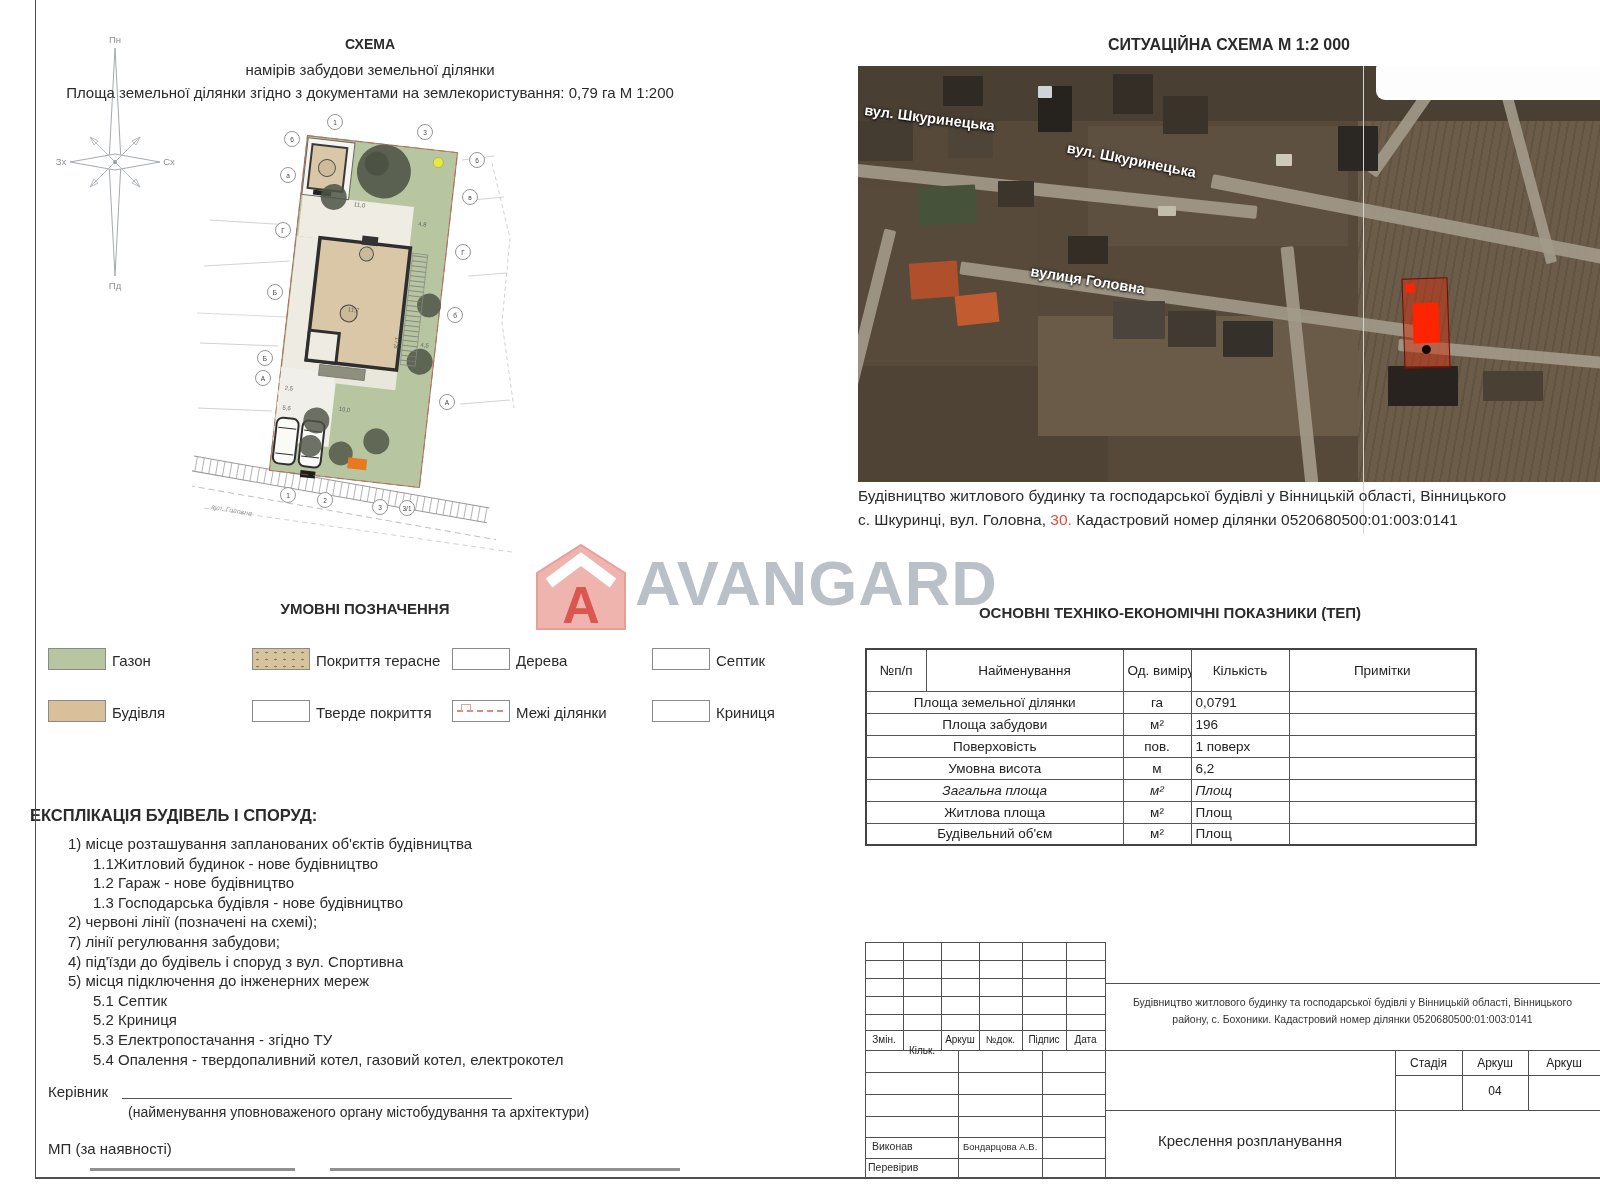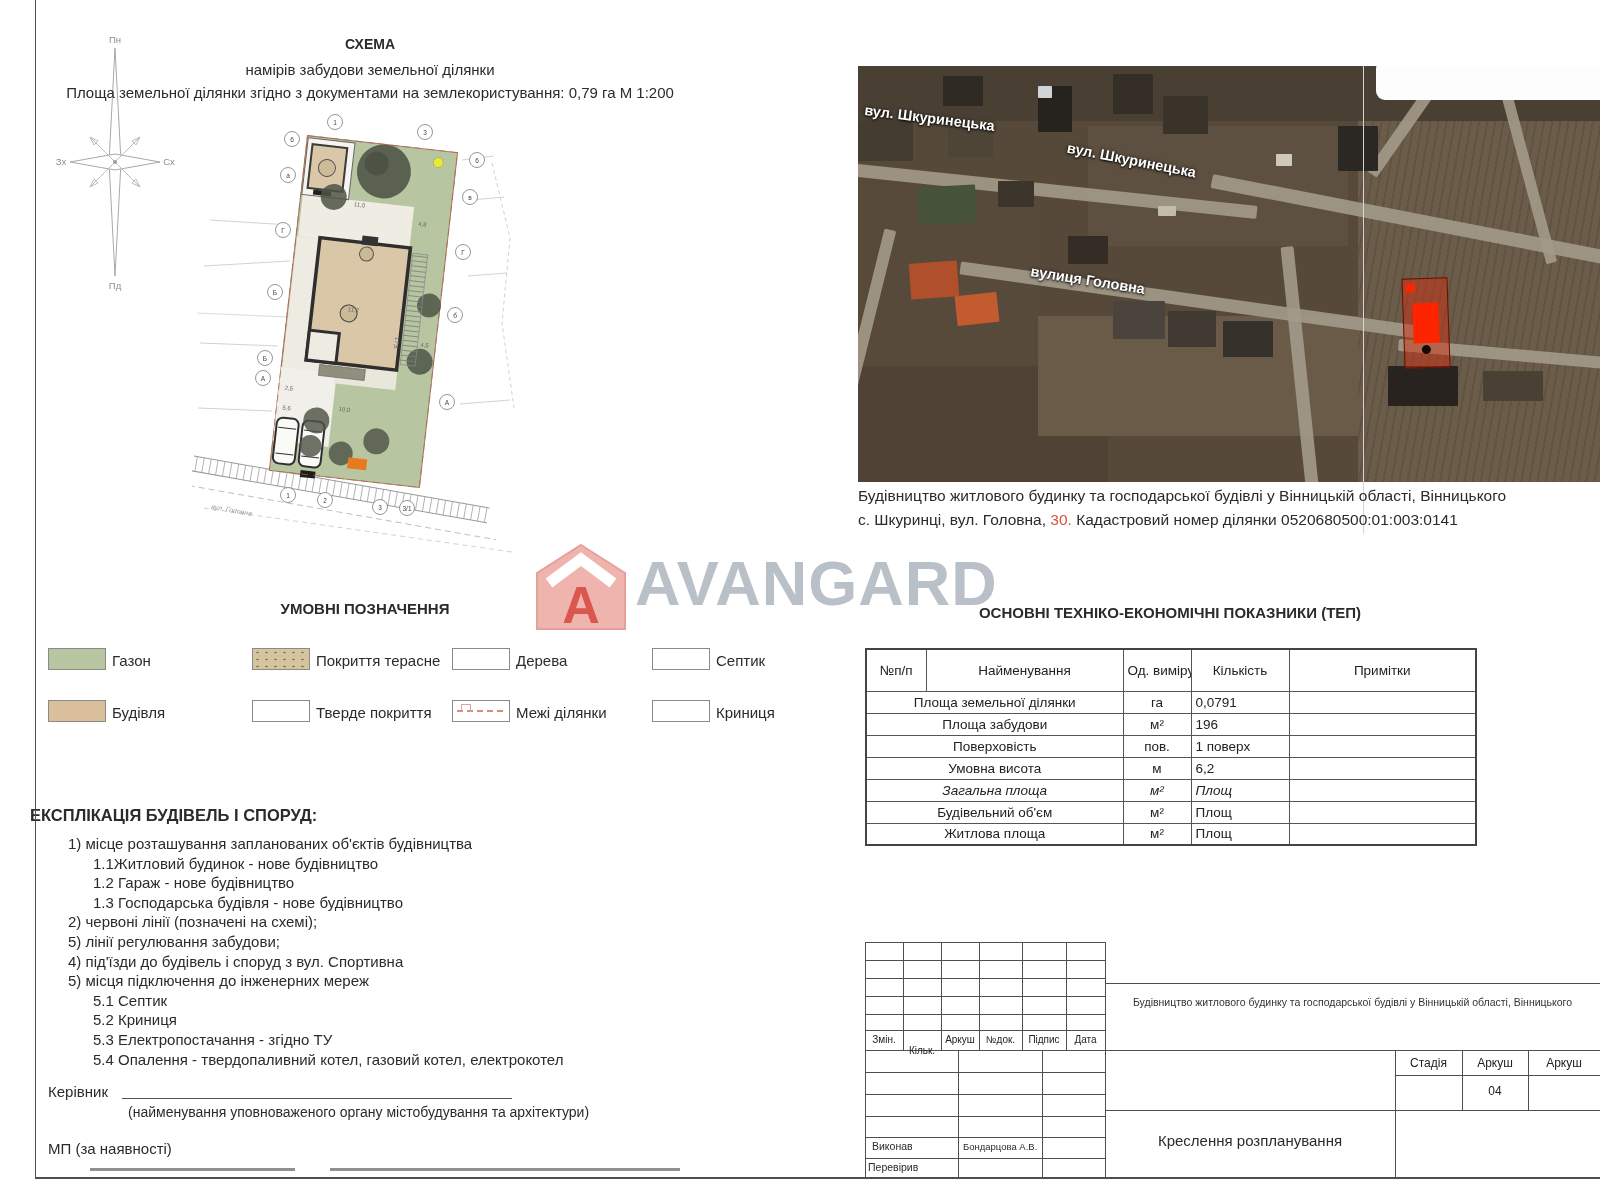--- a/index.html
+++ b/index.html
@@ -213,20 +213,21 @@
           <circle cx="188" cy="399" r="7.5"></circle>
           <text x="188" y="401.5" text-anchor="middle" stroke="none" fill="#444">3</text>
         </g>
       <g>
           <circle cx="215" cy="400" r="7.5"></circle>
           <text x="215" y="402.5" text-anchor="middle" stroke="none" fill="#444">3/1</text>
         </g>
     </g>
   </svg>
 
+  <div class="abs ctr sb" style="left:858px;top:36px;width:742px;font-size:16px;">СИТУАЦІЙНА СХЕМА М 1:2 000</div>
 
   <div class="map">
 
     <div style="left:500px;top:0;width:242px;height:416px;background:#6b5c49;background-image:repeating-linear-gradient(100deg,rgba(0,0,0,.10) 0 2px,transparent 2px 8px);"></div>
     <div style="left:0;top:0;width:742px;height:55px;background:#4a3f33;"></div>
     <div style="left:0;top:300px;width:250px;height:116px;background:#4f4336;"></div>
     <div style="left:0;top:120px;width:180px;height:180px;background:#574a3b;"></div>
     <div style="left:230px;top:60px;width:260px;height:120px;background:#5e5041;"></div>
     <div style="left:180px;top:250px;width:320px;height:120px;background:#6a5b49;"></div>
 
@@ -351,42 +352,42 @@
       <td>6,2</td>
       <td></td>
     </tr>
     <tr style="height:22px;font-style:italic;">
       <td colspan="2" class="ctr">Загальна площа</td>
       <td class="ctr">м²</td>
       <td>Площ</td>
       <td></td>
     </tr>
     <tr style="height:22px;">
-      <td colspan="2" class="ctr">Будівельний об'єм</td>
+      <td colspan="2" class="ctr">Житлова площа</td>
       <td class="ctr">м²</td>
       <td>Площ</td>
       <td></td>
     </tr>
     <tr style="height:22px;">
-      <td colspan="2" class="ctr">Житлова площа</td>
+      <td colspan="2" class="ctr">Будівельний об'єм</td>
       <td class="ctr">м²</td>
       <td>Площ</td>
       <td></td>
     </tr>
   </tbody>
     </table>
 
   <div class="abs b" style="left:30px;top:806px;font-size:16.5px;">ЕКСПЛІКАЦІЯ БУДІВЕЛЬ І СПОРУД:</div>
   <div class="abs" style="left:68px;top:834px;font-size:15px;line-height:19.6px;">
     <div class="expl-item">1) місце розташування запланованих об'єктів будівництва</div>
     <div class="expl-item lvl2">1.1Житловий будинок - нове будівництво</div>
     <div class="expl-item lvl2">1.2 Гараж - нове будівництво</div>
     <div class="expl-item lvl2">1.3 Господарська будівля - нове будівництво</div>
     <div class="expl-item">2) червоні лінії (позначені на схемі);</div>
-    <div class="expl-item">5) лінії регулювання забудови;</div>
+    <div class="expl-item">7) лінії регулювання забудови;</div>
     <div class="expl-item">4) під'їзди до будівель і споруд з вул. Спортивна</div>
     <div class="expl-item">5) місця підключення до інженерних мереж</div>
     <div class="expl-item lvl2">5.1 Септик</div>
     <div class="expl-item lvl2">5.2 Криниця</div>
     <div class="expl-item lvl2">5.3 Електропостачання - згідно ТУ</div>
     <div class="expl-item lvl2">5.4 Опалення - твердопаливний котел, газовий котел, електрокотел</div>
   </div>
 
   <div class="abs" style="left:48px;top:1083px;font-size:15px;">Керівник</div>
   <div class="ln" style="left:122px;top:1098px;width:390px;height:1px;background:#555;"></div>
@@ -429,20 +430,21 @@
 
   <div class="tb-lab" style="left:865px;top:1034px;width:38px;">Змін.</div>
   <div class="tb-lab" style="left:903px;top:1034px;width:38px;margin-top:11px;">Кільк.</div>
   <div class="tb-lab" style="left:941px;top:1034px;width:38px;">Аркуш</div>
   <div class="tb-lab" style="left:979px;top:1034px;width:43px;">№док.</div>
   <div class="tb-lab" style="left:1022px;top:1034px;width:44px;">Підпис</div>
   <div class="tb-lab" style="left:1066px;top:1034px;width:39px;">Дата</div>
 
   <div class="abs ctr" style="left:1110px;top:994px;width:485px;font-size:10.5px;line-height:17px;color:#333;">
     <div>Будівництво житлового будинку та господарської будівлі у Вінницькій області, Вінницького</div>
+    <div>району, с. Бохоники. Кадастровий номер ділянки 0520680500:01:003:0141</div>
   </div>
 
   <div class="tb-lab" style="left:1395px;top:1056px;width:67px;font-size:12px;">Стадія</div>
   <div class="tb-lab" style="left:1462px;top:1056px;width:66px;font-size:12px;">Аркуш</div>
   <div class="tb-lab" style="left:1528px;top:1056px;width:72px;font-size:12px;">Аркуш</div>
   <div class="tb-lab" style="left:1462px;top:1084px;width:66px;font-size:12px;">04</div>
 
   <div class="abs ctr" style="left:1105px;top:1132px;width:290px;font-size:15px;">Креслення розпланування</div>
 
   <div class="abs" style="left:872px;top:1140px;font-size:10.5px;">Виконав</div>

